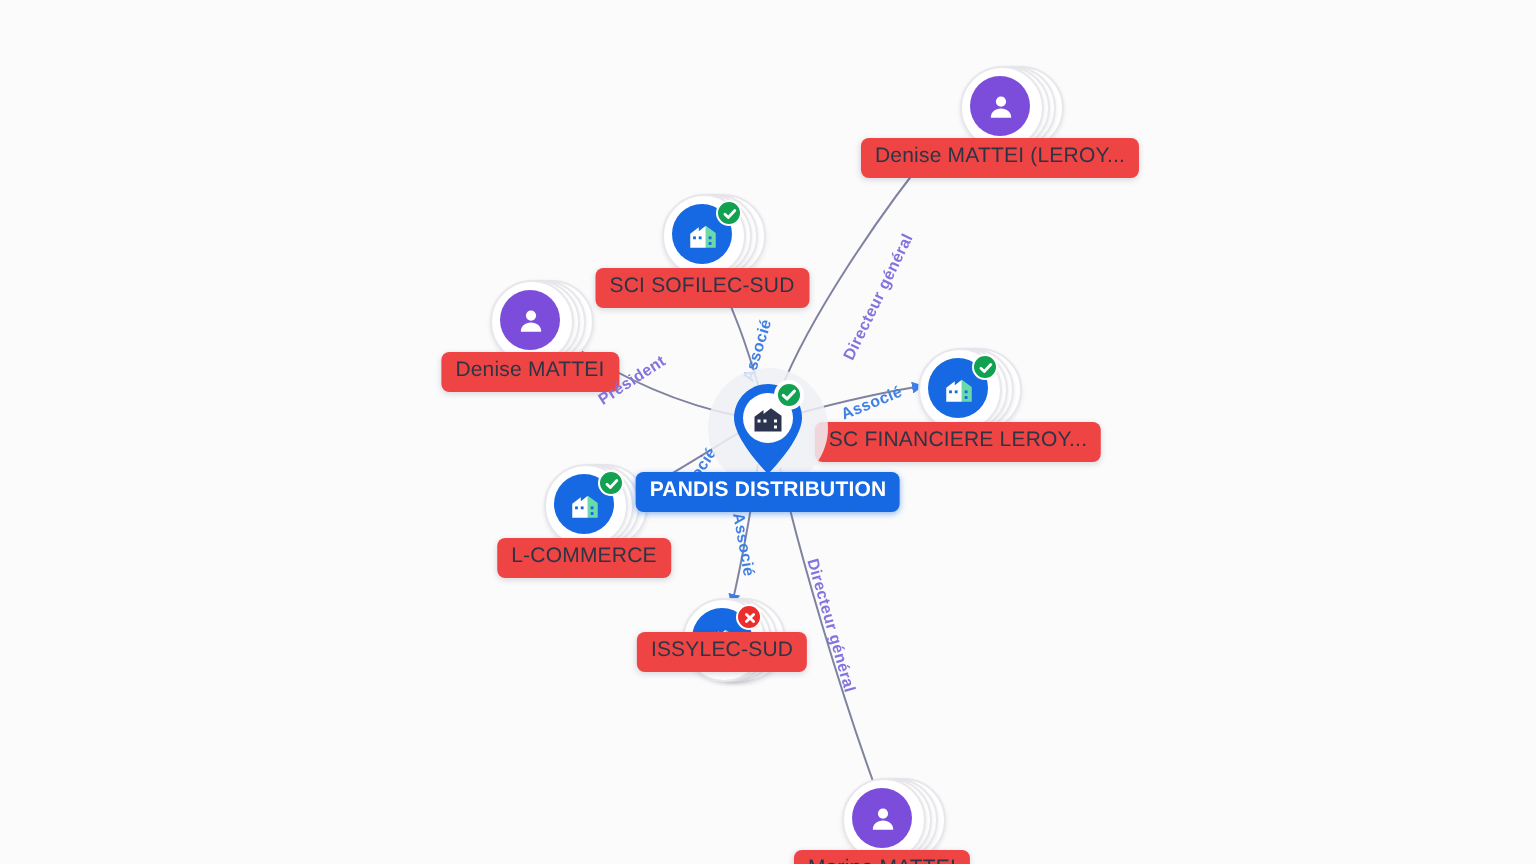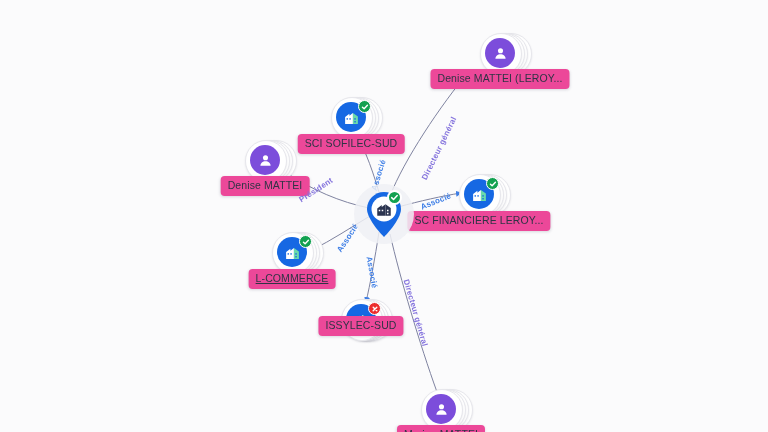--- a/index.html
+++ b/index.html
@@ -90,21 +90,21 @@
   .badge svg { display: block; }
 
   
   .label {
     position: absolute;
     transform: translateX(-50%);
     white-space: nowrap;
     font-size: 10.5px;
     line-height: 1;
     color: #2f3445;
-    background: #ec4899;
+    background: #ef4444;
     border-radius: 4px;
     padding: 4px 7px 5px 7px;
     box-shadow: 0 1px 3px rgba(30,30,60,.16);
     letter-spacing: .1px;
   }
   .label.selected {
     background: #1668e3;
     color: #ffffff;
     font-weight: bold;
     box-shadow: 0 1px 3px rgba(22,104,227,.45);
@@ -293,21 +293,21 @@
             <rect x="16" y="13" width="2" height="2" fill="#1668e3"></rect>
             <rect x="16" y="17" width="2" height="2" fill="#1668e3"></rect>
           </svg>
         </div>
         <div class="badge ok">
           <svg width="8" height="8" viewBox="0 0 12 12">
             <path d="M2.2 6.2 L4.7 8.6 L9.6 3.4" stroke="#ffffff" stroke-width="2.1" fill="none" stroke-linecap="round" stroke-linejoin="round"></path>
           </svg>
         </div>
       </div>
-      <div class="label" style="left: 292px; top: 269px; text-decoration: underline;">L-COMMERCE</div>
+      <div class="label" style="left: 292px; top: 269px;">L-COMMERCE</div>
       <div class="node" style="left: 361px; top: 319px;">
         <div class="stack">
           <i class="s3"></i>
           <i class="s2"></i>
           <i class="s1"></i>
           <i class="s0"></i>
         </div>
         <div class="disc company">
           <svg width="17" height="17" viewBox="0 0 24 24">
             <path d="M3 21V11.2L9 6.6V9.4L14 5.5V21H3Z" fill="#ffffff"></path>
@@ -370,14 +370,15 @@
         </svg>
       </div>
       <div class="pin-badge">
         <svg width="9" height="9" viewBox="0 0 12 12">
           <path d="M2.2 6.2 L4.7 8.6 L9.6 3.4" stroke="#ffffff" stroke-width="2" fill="none" stroke-linecap="round" stroke-linejoin="round"></path>
         </svg>
       </div>
     </div>
   </div>
 
+  <div class="label selected" id="center-label" style="left: 384px; top: 236px;">PANDIS DISTRIBUTION</div>
 
 </div>
 
 </body></html>

